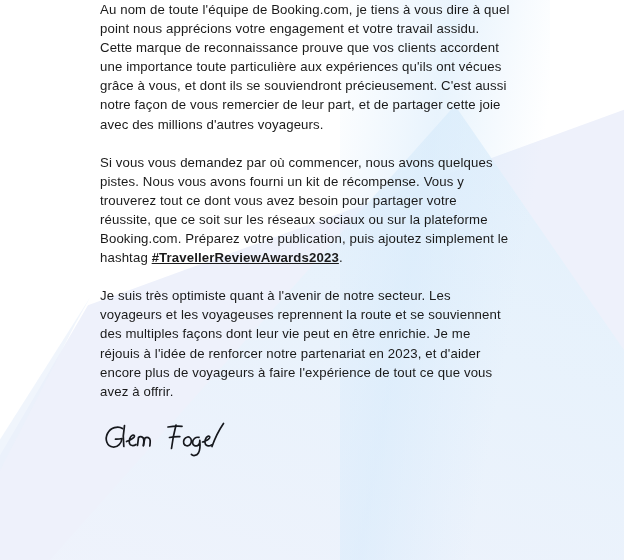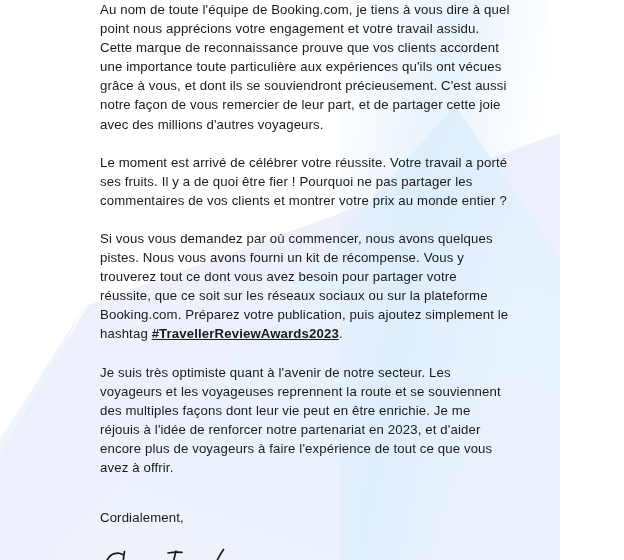--- a/index.html
+++ b/index.html
@@ -10,21 +10,21 @@
   body {
     width: 624px;
     height: 560px;
     font-family: "Liberation Sans", "DejaVu Sans", sans-serif;
     background: #ffffff;
     overflow: hidden;
   }
 
   .page {
     position: relative;
-    width: 560px;
+    width: 624px;
     height: 560px;
     overflow: hidden;
     background: #ffffff;
   }
 
   
   .bg-layer {
     position: absolute;
     inset: 0;
     pointer-events: none;
@@ -120,27 +120,25 @@
     <div class="shape-lavender"></div>
     <div class="shape-beam"></div>
     <div class="shape-wedge"></div>
     <div class="shape-sheen"></div>
   </div>
 
   <div class="letter">
 
     <p class="para">Au nom de toute l'équipe de Booking.com, je tiens à vous dire à quel point nous apprécions votre engagement et votre travail assidu. Cette marque de reconnaissance prouve que vos clients accordent une importance toute particulière aux expériences qu'ils ont vécues grâce à vous, et dont ils se souviendront précieusement. C'est aussi notre façon de vous remercier de leur part, et de partager cette joie avec des millions d'autres voyageurs.</p>
 
-    <p class="para">Le moment est arrivé de célébrer votre réussite. Votre travail a porté ses fruits. Il y a de quoi être fier ! Pourquoi ne pas partager les commentaires de vos clients et montrer votre prix au monde entier ?</p>
 
     <p class="para"><span>Si vous vous demandez par où commencer, nous avons quelques pistes. Nous vous avons fourni un kit de récompense. Vous y trouverez tout ce dont vous avez besoin pour partager votre réussite, que ce soit sur les réseaux sociaux ou sur la plateforme Booking.com. Préparez votre publication, puis ajoutez simplement le hashtag </span><span class="hashtag">#TravellerReviewAwards2023</span><span>.</span></p>
 
     <p class="para">Je suis très optimiste quant à l'avenir de notre secteur. Les voyageurs et les voyageuses reprennent la route et se souviennent des multiples façons dont leur vie peut en être enrichie. Je me réjouis à l'idée de renforcer notre partenariat en 2023, et d'aider encore plus de voyageurs à faire l'expérience de tout ce que vous avez à offrir.</p>
 
-    <p class="closing">Cordialement,</p>
 
     <div class="signature-block">
 
       <span class="signature-mark" aria-hidden="true">
         <svg viewBox="0 0 130 40" xmlns="http://www.w3.org/2000/svg">
           <g fill="none" stroke="#16181d" stroke-width="1.7" stroke-linecap="round" stroke-linejoin="round">
 
             <path d="M20.5 9.5 C16 6.5 8.5 8.5 5.5 14.5 C2.5 20.5 5 27.5 11 28 C16 28.4 19.5 24 20 19.5 C18 20 15.5 20.3 13.5 20.2"></path>
 
             <path d="M22.5 6.5 C21.2 13 20.8 20 21.8 27.5"></path>

